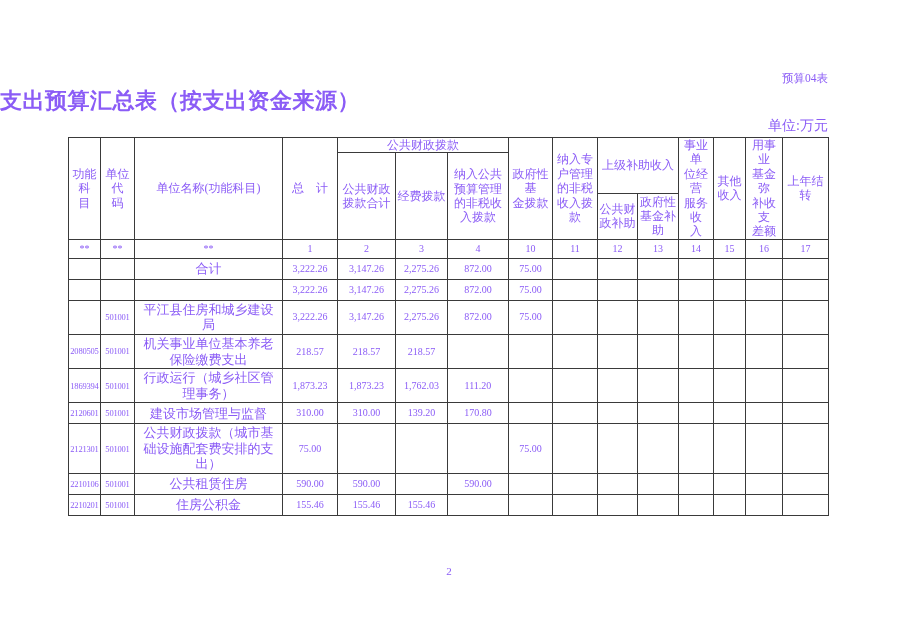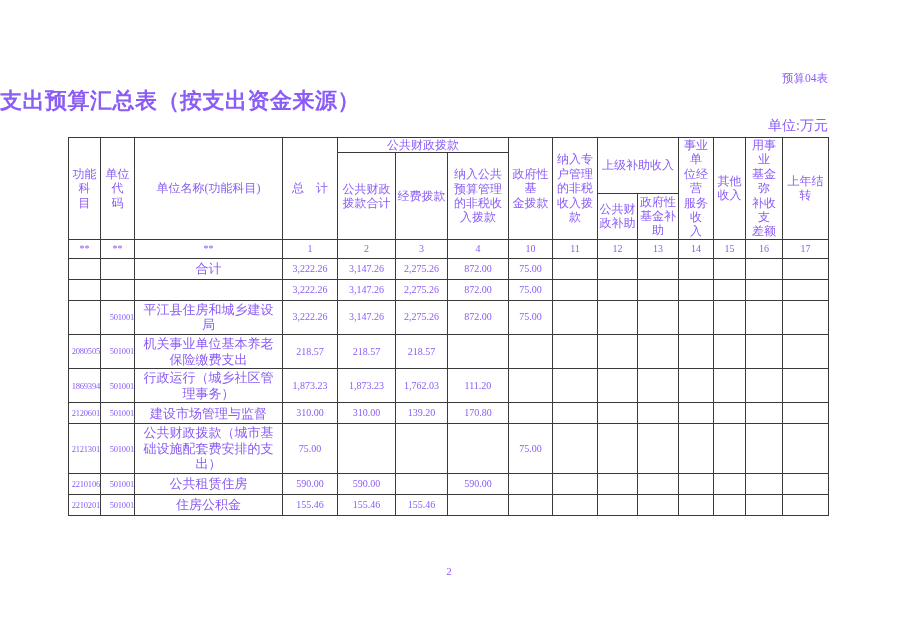--- a/index.html
+++ b/index.html
@@ -25,21 +25,21 @@
   thead th {
     font-weight:400; font-size:12px; line-height:1.2; white-space:pre-line; padding:0 1px;
   }
   tr.hrow-a { height:15px; }
   tr.hrow-b { height:20px; }
   tr.hrow-c { height:46px; }
   tr[data-name="column-number-row"] { height:19px; }
   tr[data-name="column-number-row"] td { font-size:10px; }
   tbody td { font-size:10px; height:18px; padding:1px 2px; line-height:1.2; }
   tbody td.name-cell { font-size:13px; padding:1px 3px; }
-  tbody td.code-cell { font-size:8.5px; padding:0; letter-spacing:-0.2px;text-align:right; }
+  tbody td.code-cell { font-size:8.5px; padding:0; letter-spacing:-0.2px; }
   .page-number { position:absolute; top:565px; left:0; width:100%; text-align:center; font-size:11px; }
 </style>
 </head>
 <body>
 
 <div class="page" data-name="budget-document-page">
 
   <div class="sheet-label" data-name="sheet-label">预算04表</div>
   <div class="page-title" data-name="page-title">支出预算汇总表（按支出资金来源）</div>
   <div class="unit-label" data-name="unit-label">单位:万元</div>

